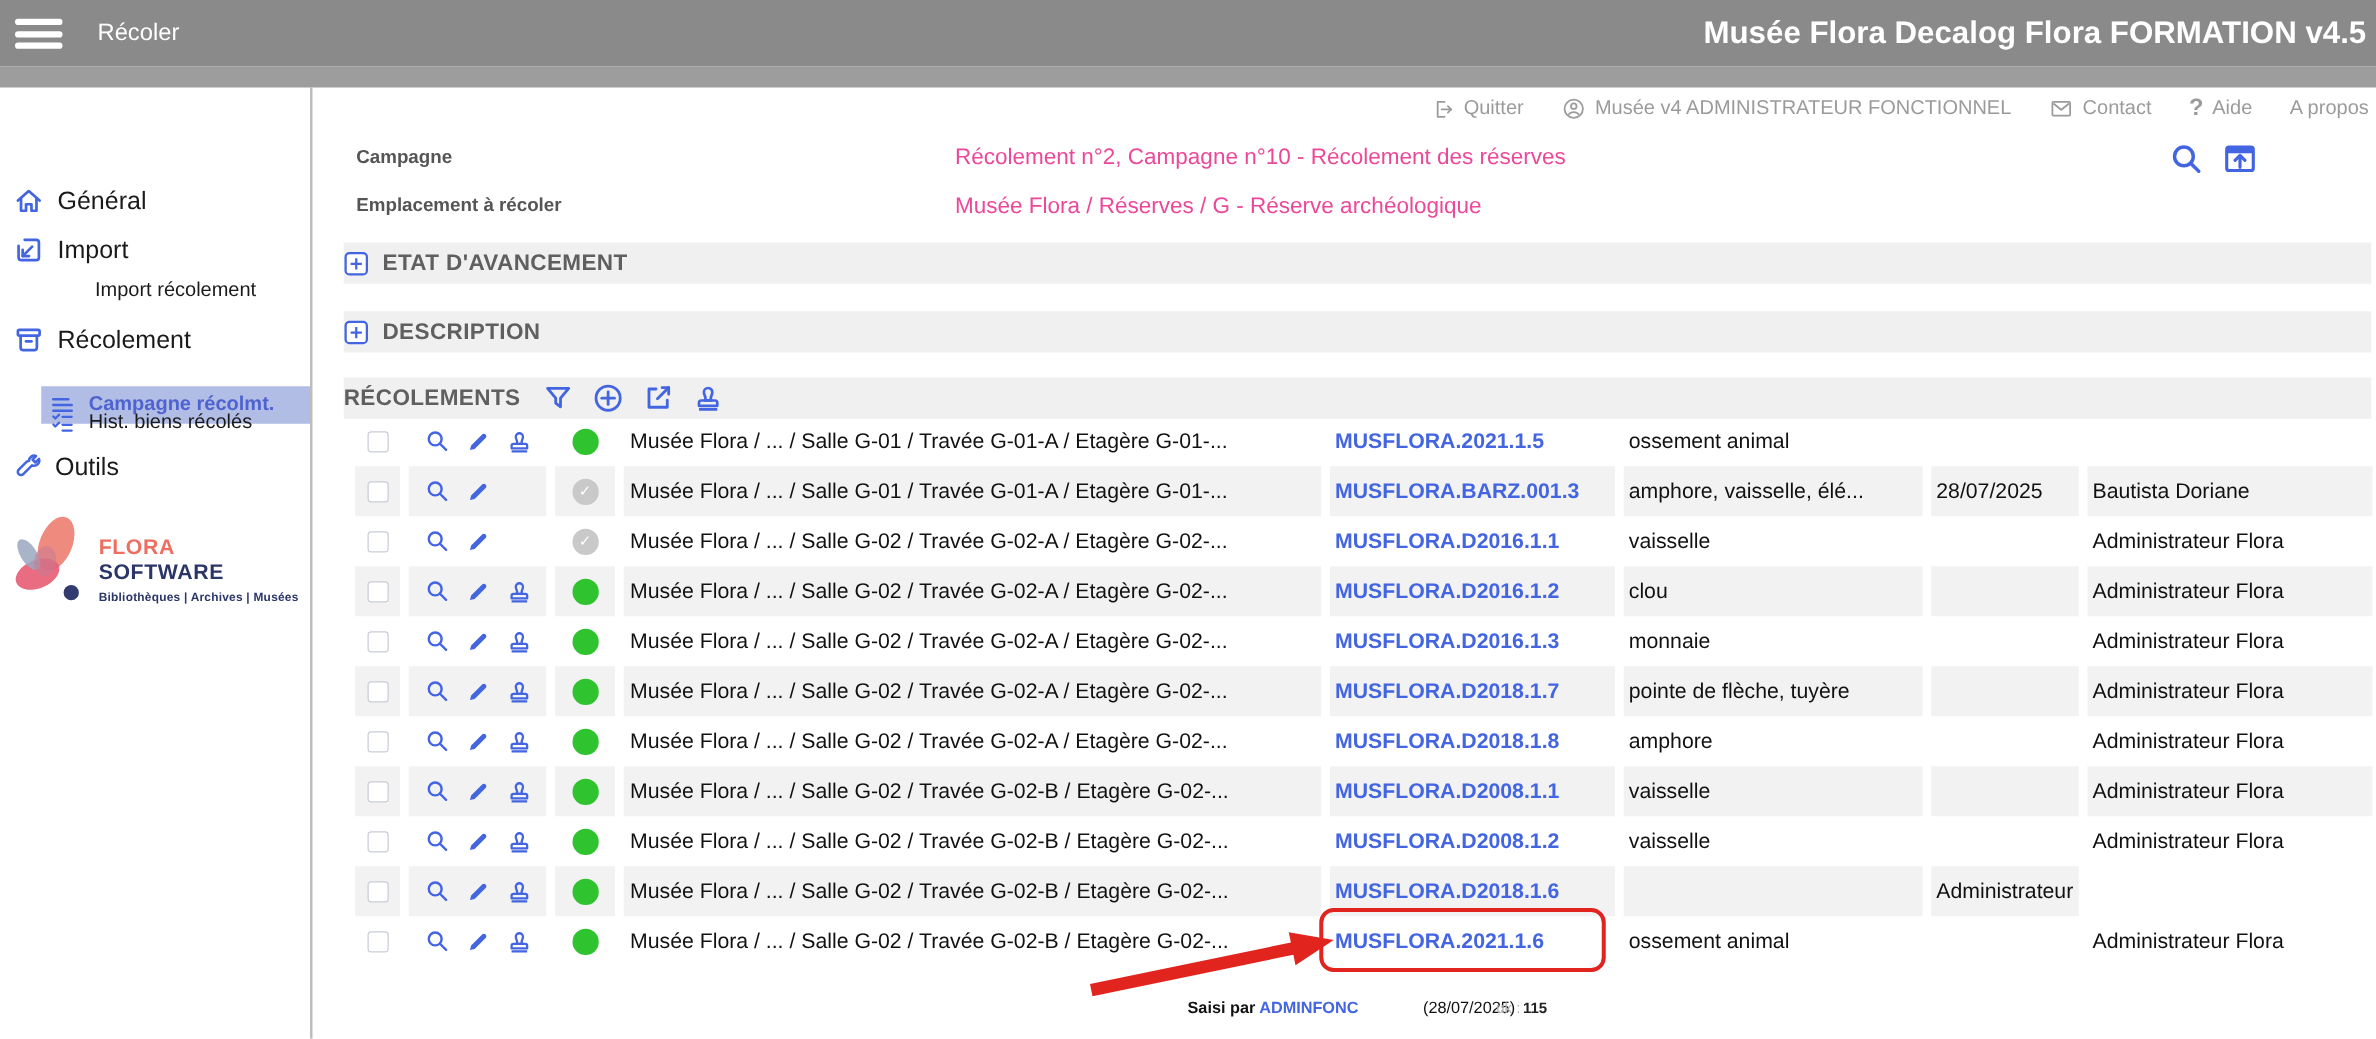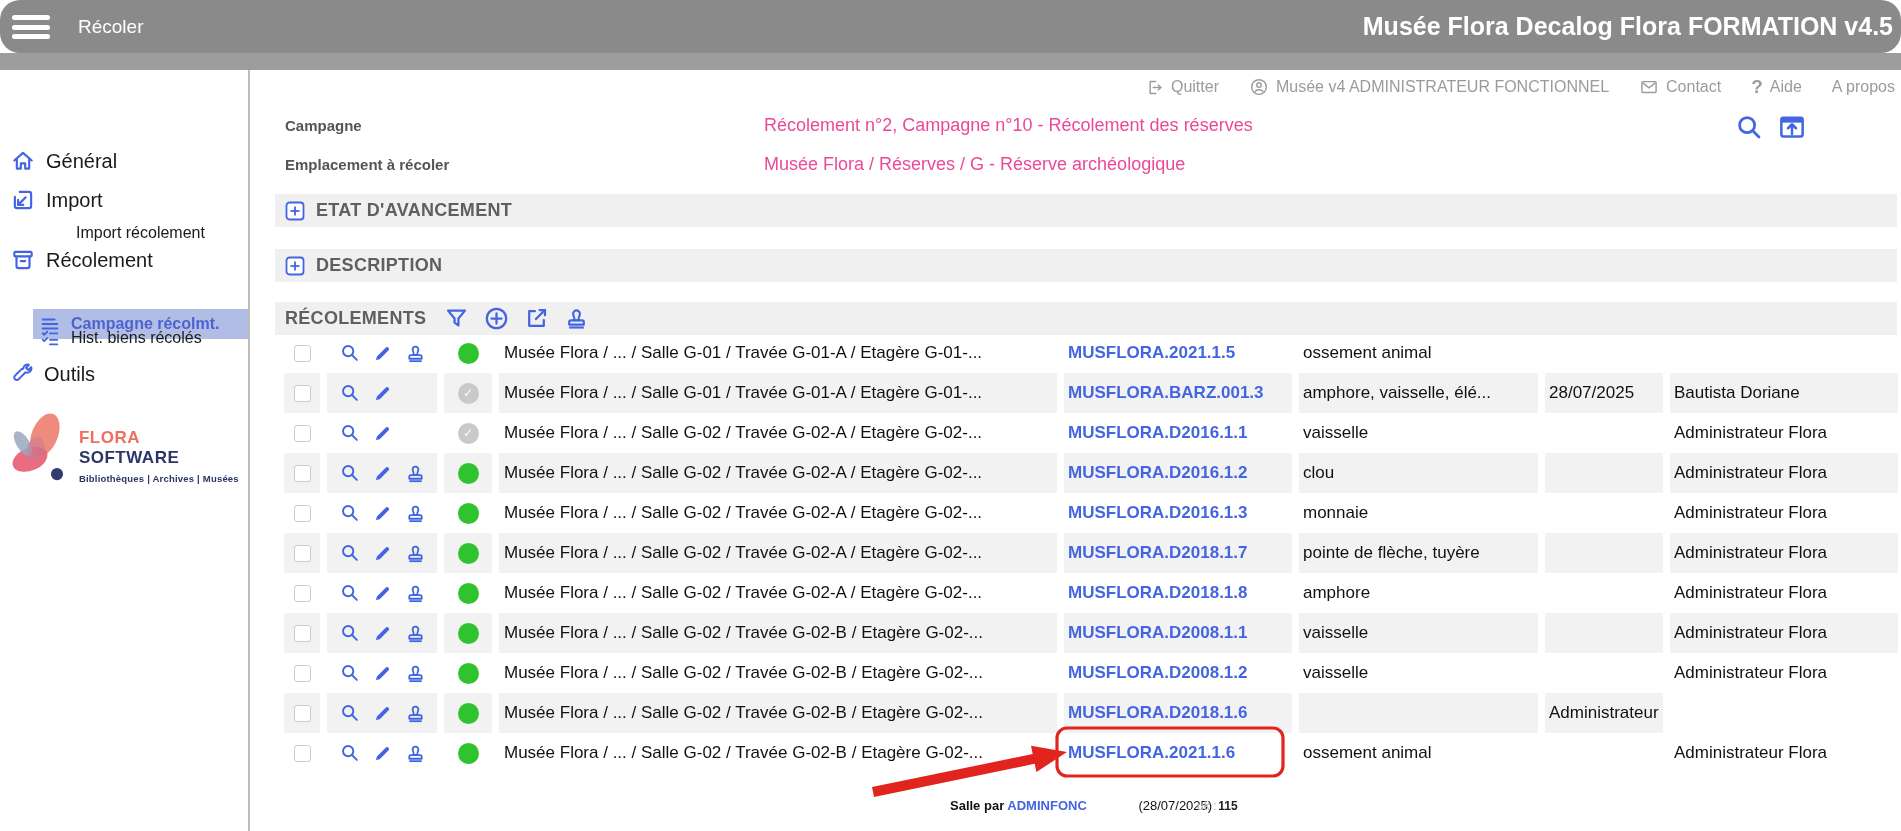--- a/index.html
+++ b/index.html
@@ -6,40 +6,40 @@
     --accent:#4365e1; --green:#2fc42f; --red:#e2241f;
     --hlbg:#b1bde5; --hltext:#4e63cf; --topbar:#8a8a8a; --topbar2:#9d9d9d;
     --barbg:#f0f0f0; --shade:#f2f2f2; --gray:#9b9b9b;
   }
   *{margin:0;padding:0;box-sizing:border-box;}
   html,body{width:1901px;height:831px;overflow:hidden;background:#fff;
     font-family:"Liberation Sans","DejaVu Sans",sans-serif;}
   #app{position:relative;width:1901px;height:831px;}
 
   
-  .topbar{position:absolute;left:0;top:0;width:1901px;height:53px;background:var(--topbar);z-index:10;border-radius:20px;}
+  .topbar{position:absolute;left:0;top:0;width:1901px;height:53px;background:var(--topbar);z-index:10;}
   .topbar-strip{position:absolute;left:0;top:53px;width:1901px;height:17px;background:var(--topbar2);z-index:10;}
   .hamburger{position:absolute;left:12px;top:15px;width:38px;height:24px;cursor:pointer;}
   .hamburger div{width:38px;height:5px;background:#fff;border-radius:2.5px;margin-bottom:4.5px;}
   .app-label{position:absolute;left:78px;top:0;height:53px;line-height:53px;color:#fff;font-size:19px;}
   .app-title{position:absolute;right:8px;top:0;height:53px;line-height:53px;color:#fff;font-size:25px;font-weight:bold;}
 
   
   .sidebar{position:absolute;left:0;top:70px;width:250px;height:761px;background:#fff;border-right:2px solid #bdbdbd;z-index:5;}
   .sb-item{position:absolute;display:flex;align-items:center;color:#1a1a1a;cursor:pointer;}
   .sb-ico{display:inline-flex;color:var(--accent);margin-right:10px;}
   .sb-lvl1{left:10px;font-size:20px;}
   .sb-sub{left:32px;font-size:16px;}
   .sb-sel{left:33px;right:0;background:var(--hlbg);padding-left:6px;}
   .sb-sel .lbl{color:var(--hltext);font-weight:bold;font-size:16px;}
   .sb-child{left:39px;font-size:16px;}
   #sb-general{top:78px;height:26px;}
   #sb-import{top:117px;height:26px;}
   #sb-import-rec{top:153px;height:20px;margin-left:44px;}
-  #sb-recolement{top:176px;height:28px;justify-content:flex-end;}
+  #sb-recolement{top:188px;height:28px;justify-content:flex-end;}
   #sb-campagne{top:239px;height:30px;}
   #sb-hist{top:256px;height:24px;}
   #sb-outils{top:291px;height:26px;}
   .logo{position:absolute;left:10px;top:338px;width:232px;display:flex;align-items:center;}
   .logo-text{margin-left:8px;margin-top:15px;}
   .logo-line1{font-size:17px;font-weight:bold;letter-spacing:.5px;}
   .logo-flora{color:#ee6f61;}
   .logo-soft{color:#2b3668;}
   .logo-tag{font-size:9.5px;font-weight:bold;color:#2b3668;margin-top:5px;letter-spacing:.2px;}
 
@@ -49,21 +49,21 @@
   .ub-q{font-size:19px;font-weight:bold;}
 
   
   .f-label{position:absolute;left:285px;font-size:15px;font-weight:bold;color:#555;}
   .f-value{position:absolute;left:764px;font-size:18px;color:#ec4899;}
   .tools-icons{position:absolute;left:1734px;top:112px;display:flex;gap:13px;color:var(--accent);}
   .tools-icons span{cursor:pointer;display:inline-flex;}
 
   
   .secbar{position:absolute;left:275px;width:1622px;height:33px;background:var(--barbg);
-    display:flex;align-items:center;padding-left:10px;gap:11px;}
+    display:flex;align-items:center;gap:11px;}
   .secbar .plusbox{display:inline-flex;color:var(--accent);cursor:pointer;}
   .secbar .sec-title{font-size:18px;font-weight:bold;color:#5f5f5f;letter-spacing:.3px;}
   #bar-etat{top:194px;}
   #bar-desc{top:249px;}
   #bar-recol{top:302px;z-index:6;}
   .bar-actions{display:flex;align-items:center;gap:13px;color:var(--accent);margin-left:6px;}
   .bar-actions span{display:inline-flex;cursor:pointer;}
 
   
   .table-wrap{position:absolute;left:284px;top:333px;width:1614px;z-index:1;}
@@ -658,21 +658,21 @@
         </div>
       <div class="cell c-loc">Musée Flora / ... / Salle G-02 / Travée G-02-B / Etagère G-02-...</div>
       <div class="cell c-id"><a class="idlink">MUSFLORA.2021.1.6</a></div>
       <div class="cell c-desc">ossement animal</div>
       <div class="cell c-date"></div>
       <div class="cell c-name">Administrateur Flora</div>
     </div>
   </div>
 
   <div class="saisi">
-    <span>Salle par</span>
+    <span>Saisi par</span>
     <span class="u">ADMINFONC</span>
     <span class="d">(28/07/2025)</span>
   </div>
   <div class="ukinfo">
     <span>uk :</span><b>115</b>
   </div>
 
   <svg class="annot" viewBox="0 0 1901 831">
     <rect x="1057" y="728" width="226" height="48" rx="10" fill="none" stroke="var(--red)" stroke-width="3.2"></rect>
     <polygon fill="var(--red)" points="872.0,787.1 1032.7,754.0 1031.0,745.7 1067,752 1036.4,772.1 1034.7,763.8 874.0,796.9"></polygon>

